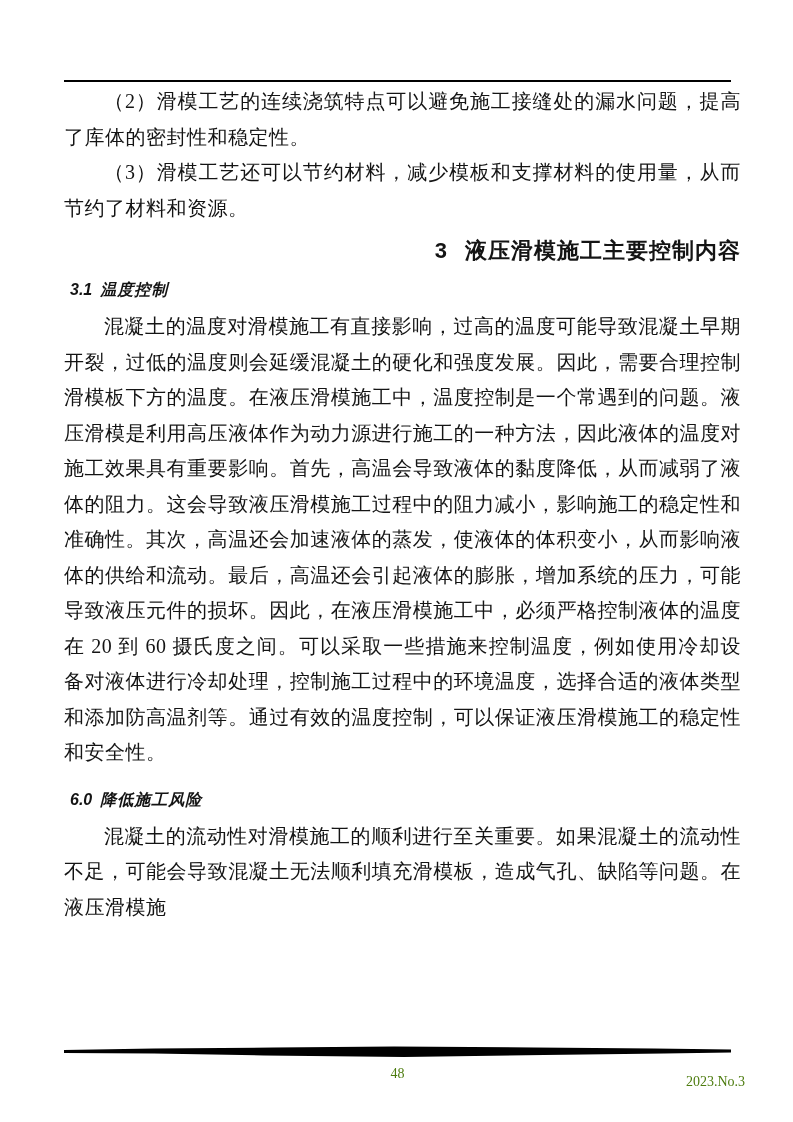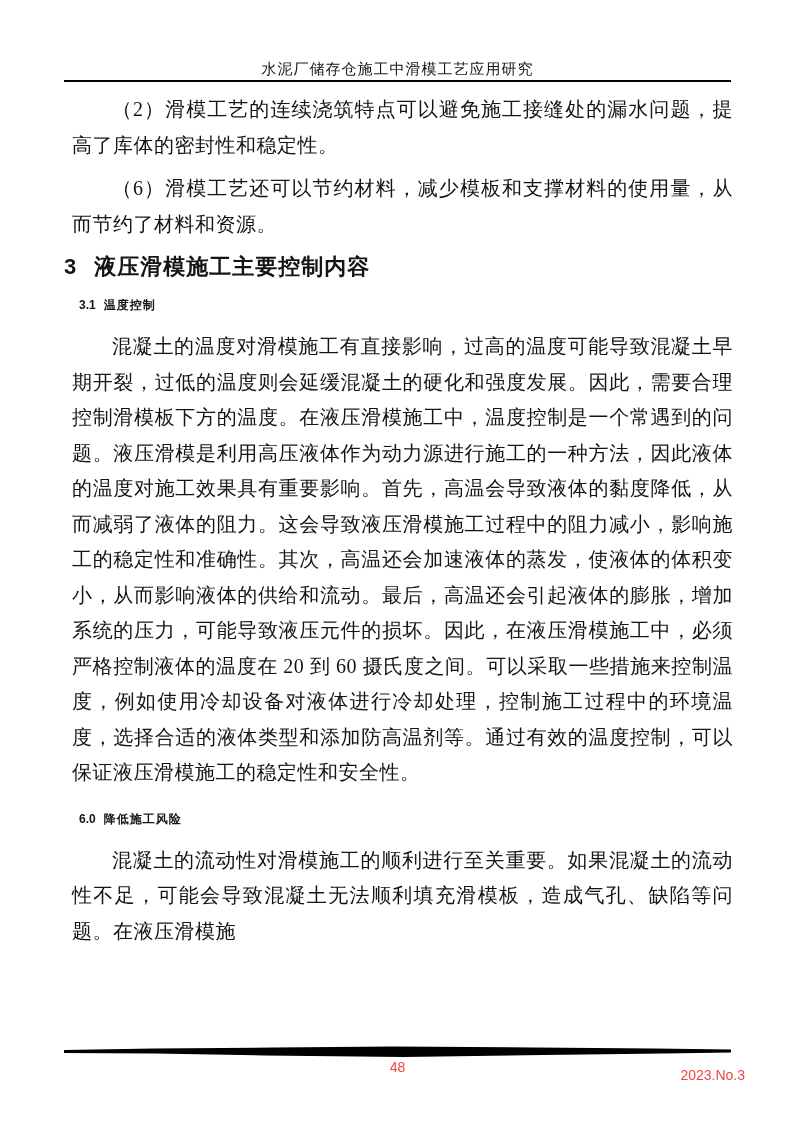--- a/index.html
+++ b/index.html
@@ -37,93 +37,92 @@
     height: 0;
     border-top: 2px solid #000000;
   }
   .content {
     position: absolute;
     top: 84px;
     left: 64px;
     width: 677px;
   }
   .para {
-    margin: 8px;
+    margin: 0;
     font-size: 20px;
     line-height: 35.5px;
     text-align: justify;
     text-justify: inter-ideograph;
     text-indent: 2em;
     letter-spacing: 0.5px;
   }
   .heading-1 {
     margin: 9px 0 4px 0;
     font-family: "Liberation Sans", sans-serif;
     font-weight: bold;
     font-size: 22px;
     line-height: 32px;
     letter-spacing: 1px;
+    text-align: right;
   }
   .heading-1 .sec-num { margin-right: 17px; }
   .heading-2 {
-    margin: 7px 0 4px 15px;
+    margin: 7px 0 4px 6px;
     font-family: "Liberation Sans", sans-serif;
     font-weight: bold;
-    font-size: 12px;
+    font-size: 16px;
     line-height: 31px;
     letter-spacing: 1px;
+    font-style: italic;
   }
   .heading-2 .sec-num { margin-right: 8px; letter-spacing: 0; }
   .heading-2-later { margin-top: 13px; }
   .footer {
     position: absolute;
     top: 1046px;
     left: 64px;
     width: 681px;
   }
   .footer-bar {
     display: block;
     width: 667px;
     height: 12px;
   }
   .footer-row {
     position: relative;
     width: 100%;
-    margin-top: 1px;
-    font-family: Liberation Sans, sans-serif;
+    margin-top: 8px;
+    font-family: Liberation Serif, serif;
     font-size: 14px;
     line-height: 16px;
-    color: #ef4444;
+    color: #4d7c0f;
   }
   .footer-page-number {
     text-align: center;
     width: 667px;
   }
   .footer-issue {
     position: absolute;
     top: 8px;
     right: 0;
   }
 </style>
 </head>
 <body>
 
 <div class="page">
 
-  <div class="header">
-    <div class="header-title">水泥厂储存仓施工中滑模工艺应用研究</div>
-  </div>
   <div class="header-rule"></div>
 
   <div class="content">
 
     <p class="para">（2）滑模工艺的连续浇筑特点可以避免施工接缝处的漏水问题，提高了库体的密封性和稳定性。</p>
 
 
-    <p class="para">（6）滑模工艺还可以节约材料，减少模板和支撑材料的使用量，从而节约了材料和资源。</p>
+    <p class="para">（3）滑模工艺还可以节约材料，减少模板和支撑材料的使用量，从而节约了材料和资源。</p>
 
 
     <h2 class="heading-1">
       <span class="sec-num">3</span><span>液压滑模施工主要控制内容</span>
     </h2>
 
     <h3 class="heading-2">
       <span class="sec-num">3.1</span><span>温度控制</span>
     </h3>
 

